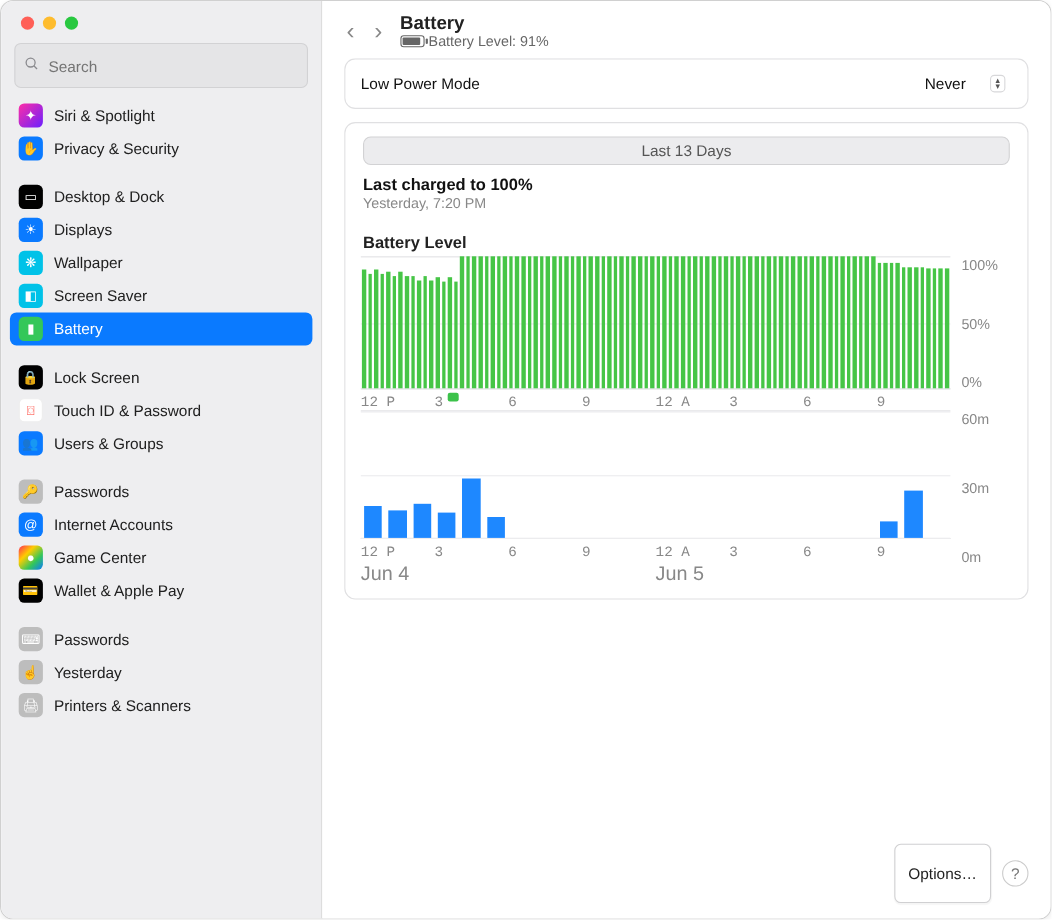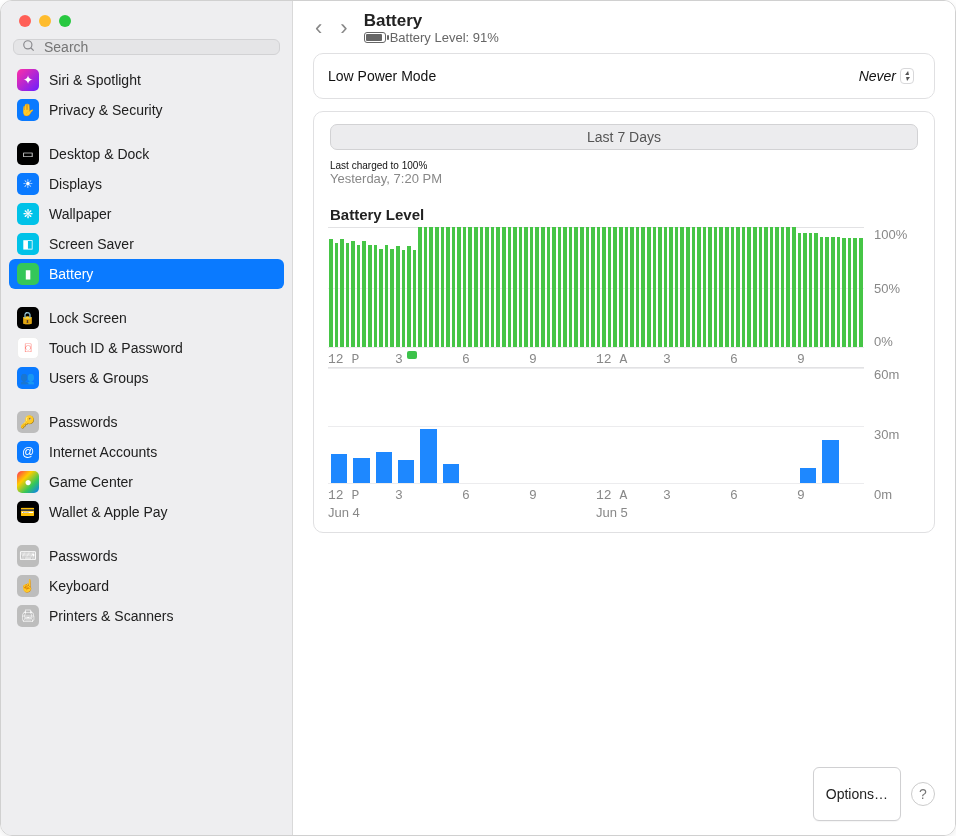--- a/index.html
+++ b/index.html
@@ -32,21 +32,21 @@
   }
   .traffic-lights {
     display:flex; gap:8px; padding: 14px 0 12px 18px;
   }
   .tl { width:12px; height:12px; border-radius:50%; }
   .tl.red { background:#ff5f57; }
   .tl.yellow { background:#febc2e; }
   .tl.green { background:#28c840; }
   .search-wrap { padding: 0 12px 10px 12px; }
   .search {
-    width:100%; height:16px;
+    width:100%; height:41px;
     border:1px solid #d2d2d4; border-radius:6px;
     background:#e5e5e7;
     display:flex; align-items:center;
     padding:0 8px; gap:6px;
     color:#8a8a8e;
   }
   .search input {
     flex:1; border:none; background:transparent; outline:none;
     font-size:14px; color:#8a8a8e;
   }
@@ -104,25 +104,24 @@
     background:#fff;
   }
   .row {
     display:flex; align-items:center; justify-content:space-between;
     padding: 12px 14px;
     font-size:14px;
   }
   .row .label { color:#111; }
   .row .value { color:#555; }
   .select {
-    display:flex; align-items:center; gap:4px;
+    display:flex; align-items:center; gap:22px;
     font-size:14px; color:#111;
     padding:2px 6px;
     border-radius:5px;
-    font-style:italic;
   }
   .select .caret {
     width:14px; height:16px;
     display:flex; flex-direction:column; justify-content:center; align-items:center;
     line-height:6px; color:#555; font-size:8px;
     border:1px solid #d8d8da; border-radius:4px;
   }
   .info-circle {
     width:18px; height:18px; border-radius:50%;
     border:1.5px solid #999; color:#999;
@@ -139,21 +138,21 @@
     border:1px solid #d2d2d4; border-radius:7px;
     overflow:hidden; height:26px;
     background:#ececee;
     margin: 2px 2px 10px 2px;
   }
   .seg {
     flex:1; display:flex; align-items:center; justify-content:center;
     font-size:14px; color:#555;
   }
   .seg.active { background:#fff; color:#111; border:1px solid #d2d2d4; border-radius:6px; margin:-1px;}
-  .charged-line { font-size:10px; color:#111; font-weight:400; margin-left:2px;}
+  .charged-line { font-size:15px; color:#111; font-weight:700; margin-left:2px;}
   .charged-sub  { font-size:13px; color:#888; margin-left:2px; margin-bottom:10px;}
   .chart-title  { font-size:15px; font-weight:700; margin:20px 0 4px 2px; }
 
   .chart-frame {
     display:flex; gap:10px;
   }
   .chart-area {
     flex:1; position:relative;
     border-top:1px solid #e2e2e4;
   }
@@ -181,21 +180,21 @@
   .bar { flex:1; margin:0 1px;}
   .bar.green { background:#46c546; }
   .bar.blue  { background:#1e88ff; }
 
   .charging-marker { position:absolute; bottom:-12px; width:10px; height:8px; background:#3cc24a; border-radius:2px;}
 
   .x-axis {
     display:flex; font-size:13px; color:#888; margin-top:4px;
   }
   .x-axis span { flex:1;font-family:Liberation Mono, monospace; }
-  .date-row { display:flex; font-size:13px; color:#888; margin-top:2px;align-items:center;}
+  .date-row { display:flex; font-size:18px; color:#888; margin-top:2px;align-items:center;}
   .date-row span { flex:1; }
 
   
   .footer {
     display:flex; justify-content:flex-end; align-items:center;
     gap:10px;
     padding: 8px 20px 14px 20px;
   }
   .btn {
     border:1px solid #d0d0d2; border-radius:6px;
@@ -291,21 +290,21 @@
           <div class="sb-icon" style="background: rgb(0, 0, 0);">💳</div>
           <span>Wallet &amp; Apple Pay</span>
         </div>
         <div class="group-sep"></div>
         <div class="sidebar-item">
           <div class="sb-icon" style="background: rgb(189, 189, 189);">⌨</div>
           <span>Passwords</span>
         </div>
         <div class="sidebar-item">
           <div class="sb-icon" style="background: rgb(189, 189, 189);">☝</div>
-          <span>Keyboard</span>
+          <span>Yesterday</span>
         </div>
         <div class="sidebar-item">
           <div class="sb-icon" style="background: rgb(189, 189, 189);">🖨</div>
           <span>Printers &amp; Scanners</span>
         </div>
       </div>
   </div>
 
   <div class="main">
     <div class="header">
@@ -332,21 +331,21 @@
           <div class="select">
             <span>Never</span>
             <span class="caret">▴<br>▾</span>
           </div>
         </div>
       </div>
 
 
       <div class="panel chart-panel">
         <div class="seg-control">
-          <div class="seg">Last 7 Days</div>
+          <div class="seg">Last 13 Days</div>
         </div>
         <div class="charged-line">Last charged to 100%</div>
         <div class="charged-sub">Yesterday, 7:20 PM</div>
 
         <div class="chart-title">Battery Level</div>
         <div class="chart-frame">
           <div class="chart-area">
             <div class="plot h120" id="battery-plot">
               <div class="grid-h g50"></div>
               <div class="grid-h g0"></div>

